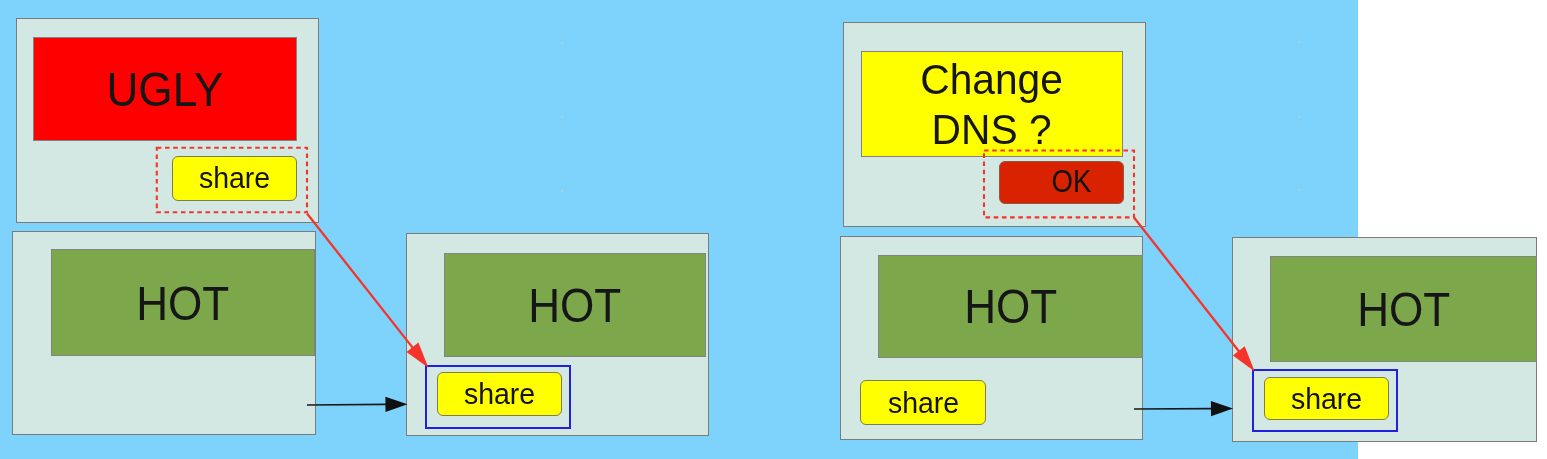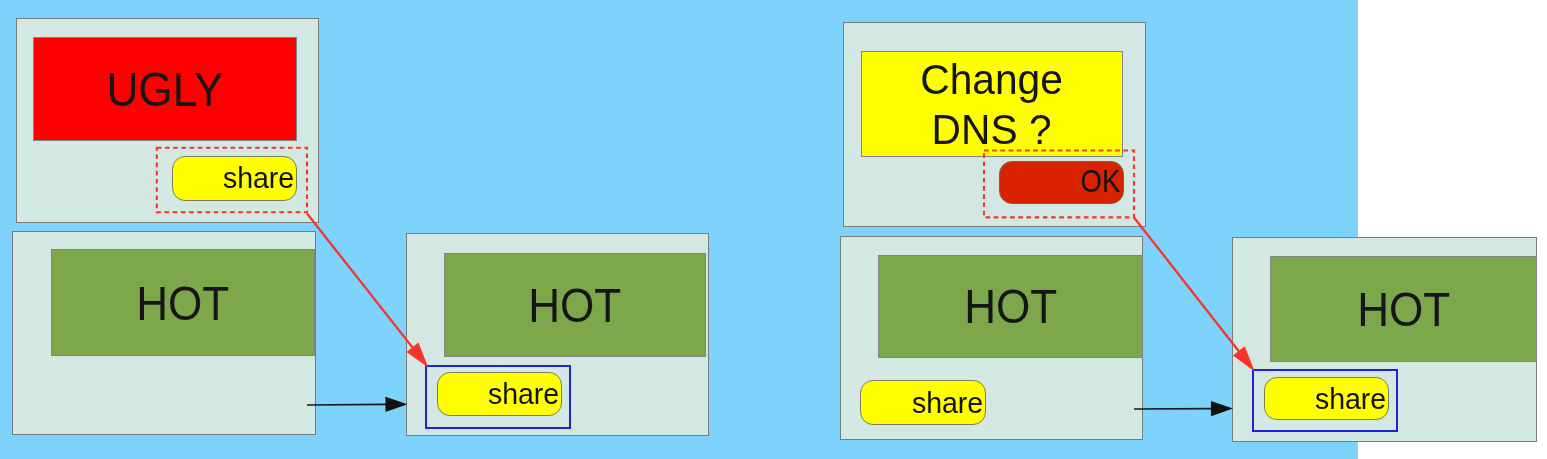--- a/index.html
+++ b/index.html
@@ -24,22 +24,22 @@
     border: 1.2px solid #838383;
     display: flex; align-items: center; justify-content: center;
     color: #161616;
   }
   .box-red   { background: #fe0000; }
   .box-green { background: #7ca74b; margin-left: 20px; }
   .box-yellow{ background: #ffff00; }
   .btn {
     position: absolute;
     border: 1.3px solid #7d7d52;
-    border-radius: 13px;
-    display: flex; align-items: center; justify-content: flex-end;
+    border-radius: 6px;
+    display: flex; align-items: center; justify-content: center;
     color: #131313;
     cursor: default;
   }
   .btn-yellow { background: #ffff00; }
   .btn-red    { background: #d92300; border-color: #8a5a45; }
   .blue-outline {
     position: absolute;
     border: 2px solid #2121dd;
     background: transparent;
   }

